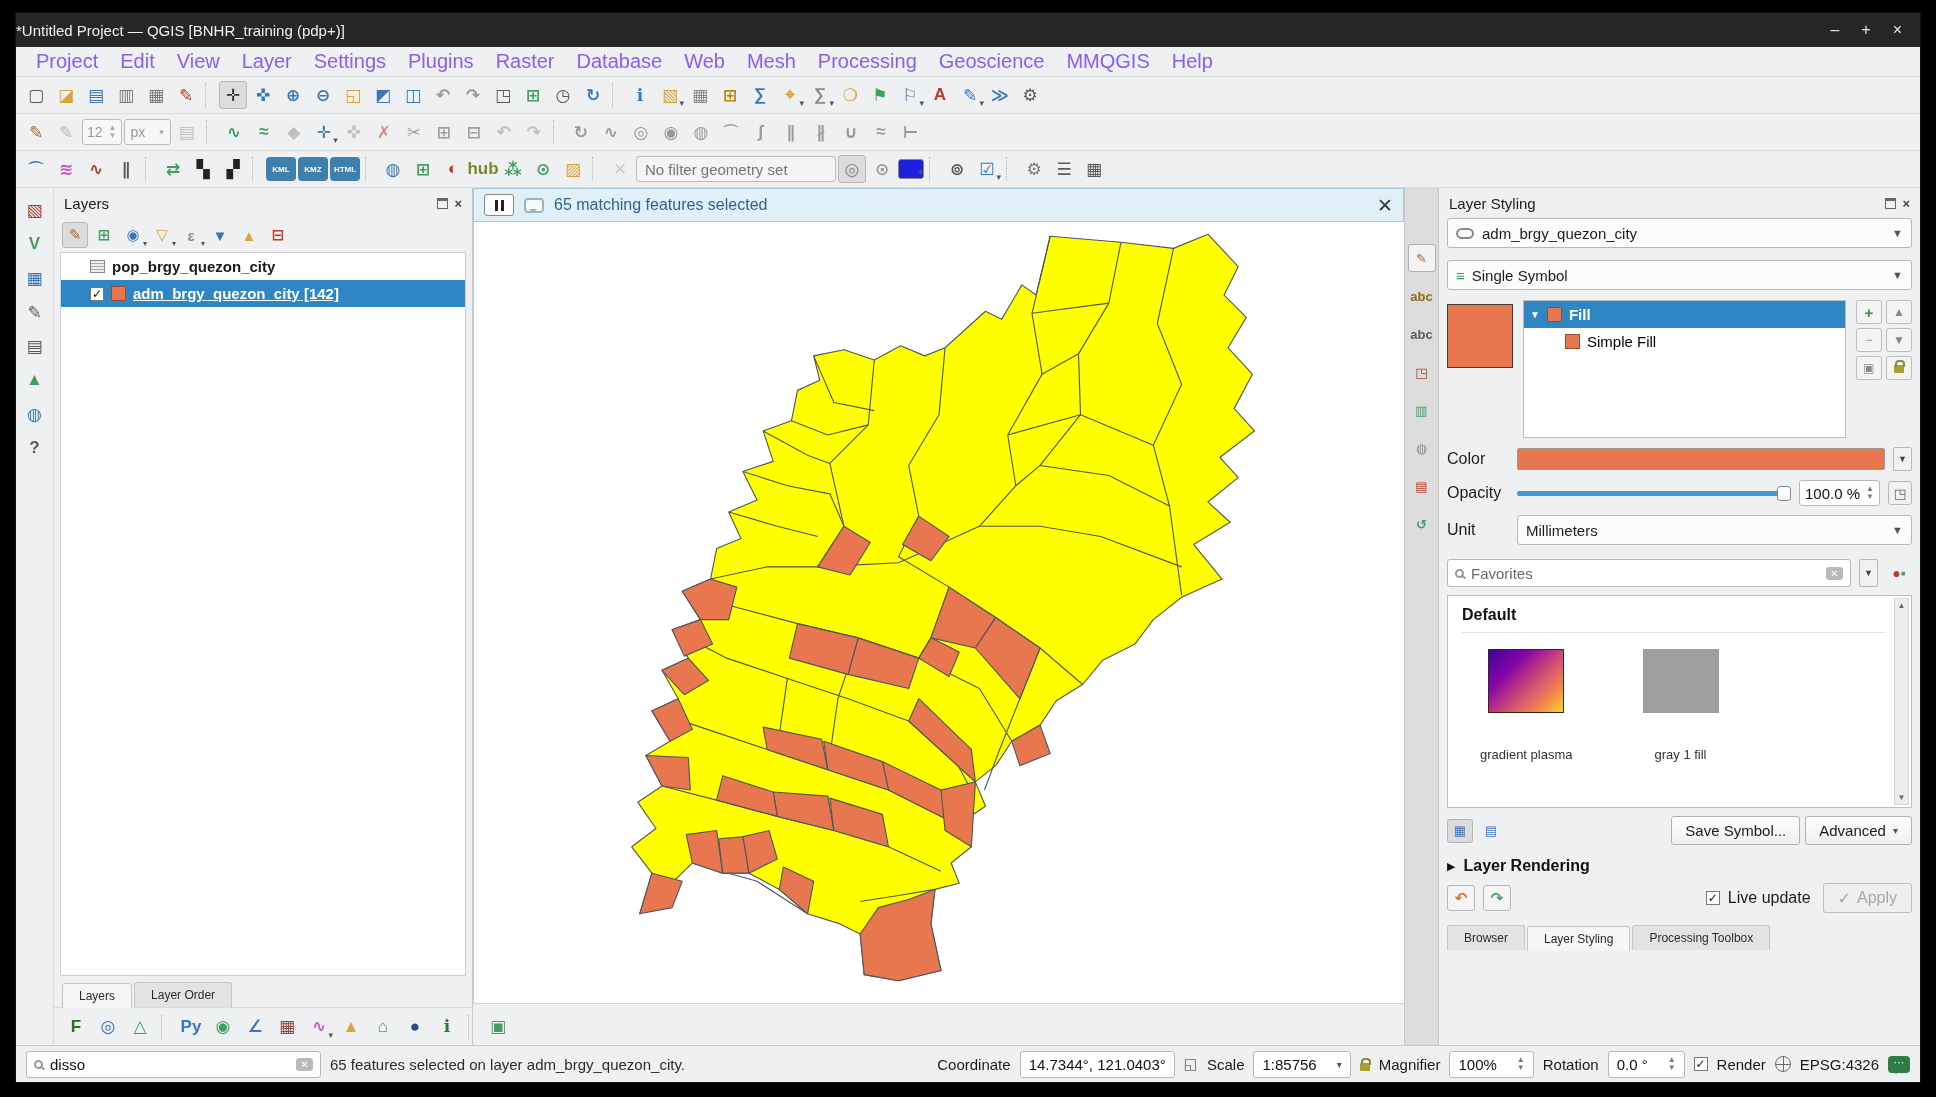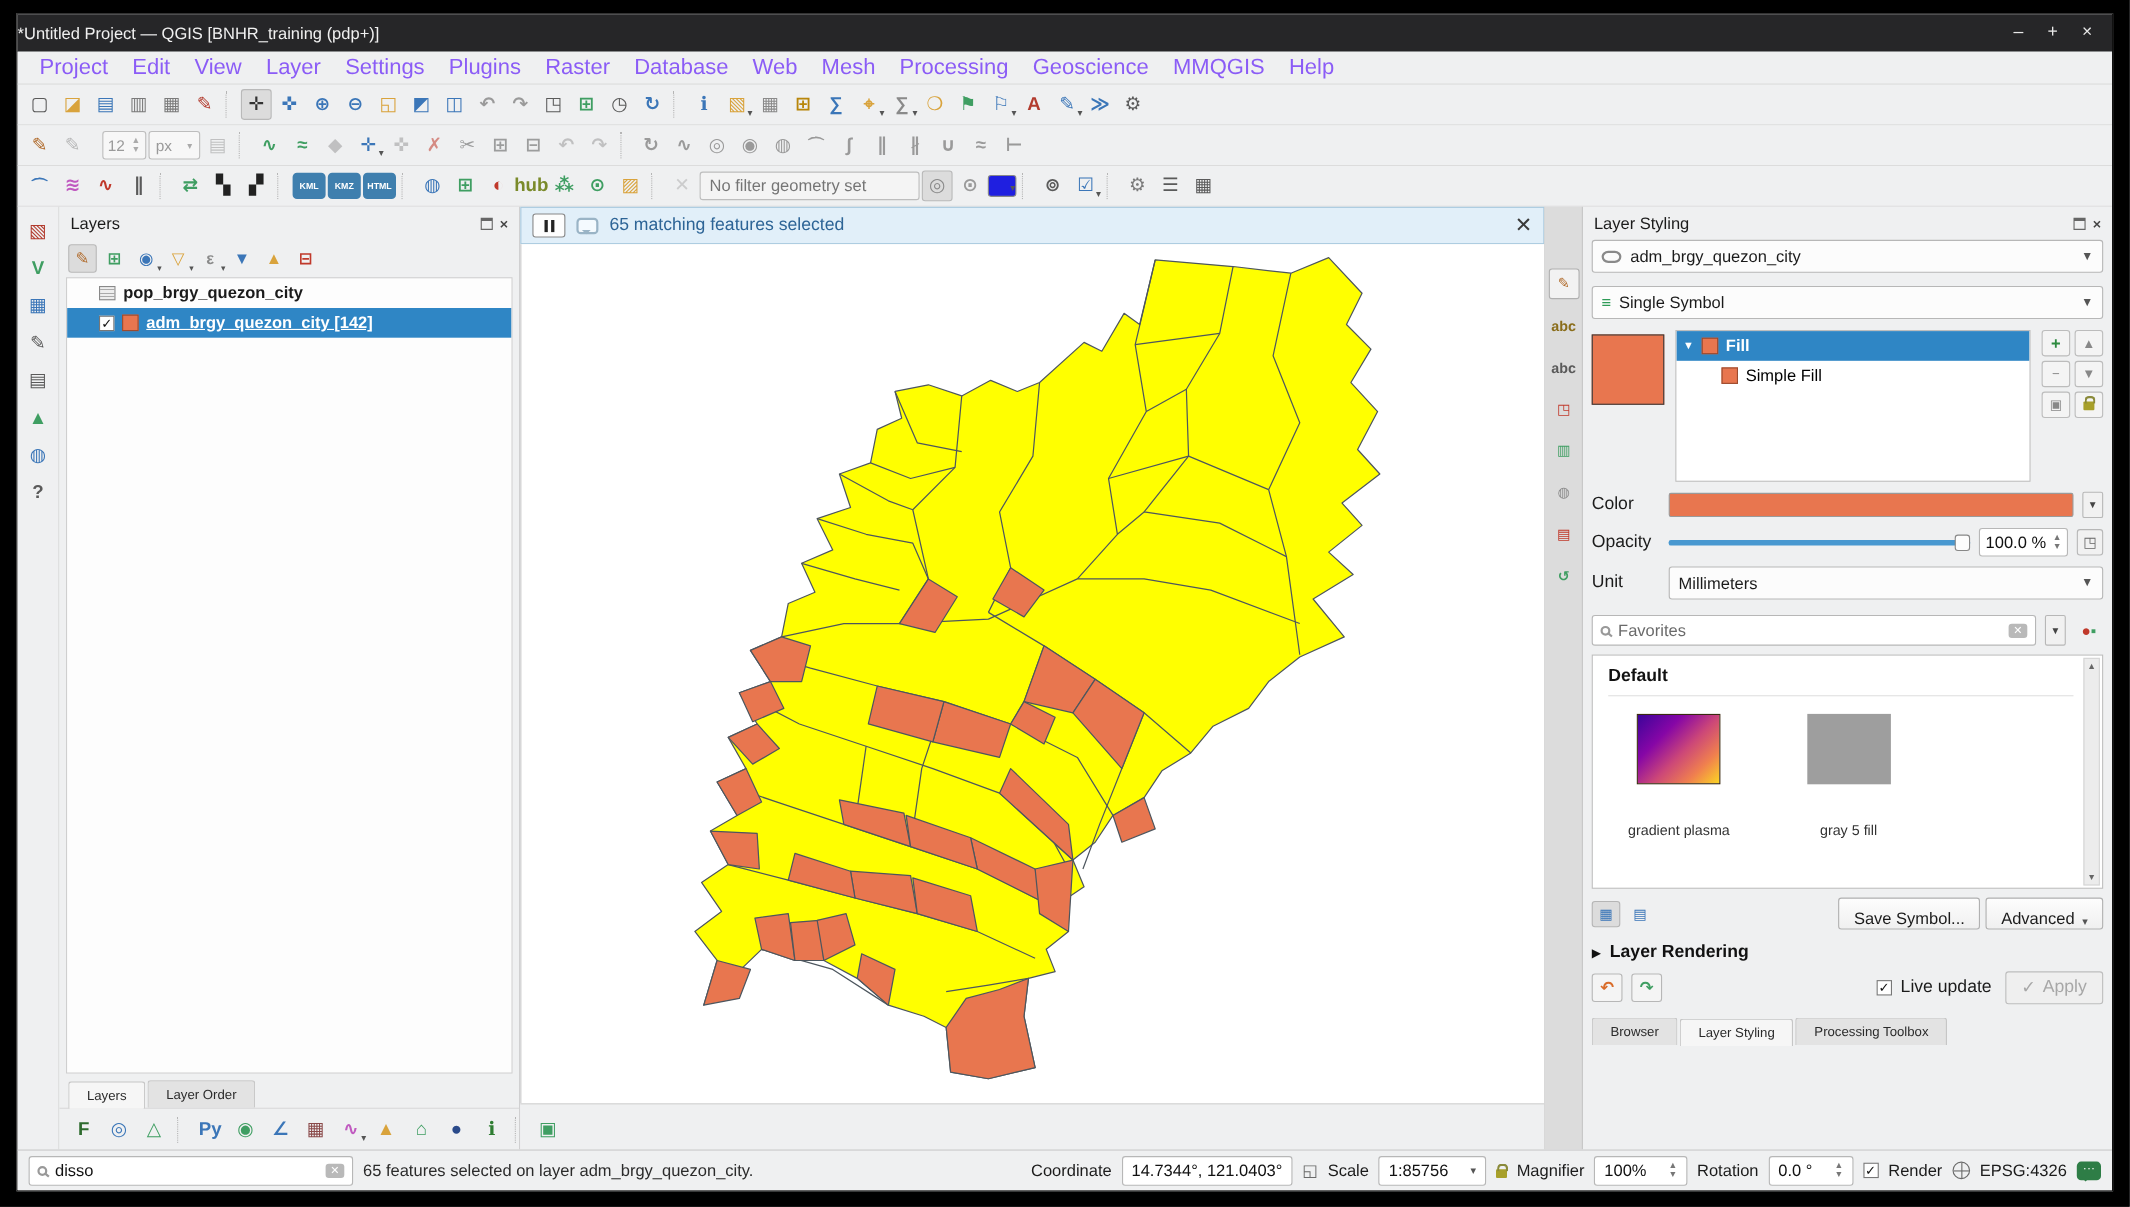--- a/index.html
+++ b/index.html
@@ -21,21 +21,21 @@
   
   .toolbar { height:37px; background:#eff0f1; border-bottom:1px solid #dcdcdc; display:flex; align-items:center; padding:0 6px; gap:2px; flex:none; overflow:hidden; }
   .tbi { width:28px; height:28px; display:inline-flex; align-items:center; justify-content:center;
          font-size:17px; font-weight:bold; border-radius:3px; position:relative; flex:none; cursor:default; }
   .tbi.active { background:#dcdcdc; border:1px solid #b9b9b9; }
   .tbi.dis { opacity:.55; }
   .tbi .dd { font-size:9px; color:#555; position:absolute; right:0px; bottom:1px; font-weight:normal; }
   .tbi.badge { width:30px; height:24px; background:#3f7fae; color:#fff; font-size:8px; border-radius:4px; }
   .tbsep { width:9px; height:24px; border-left:1px dotted #b5b5b5; margin:0 3px; flex:none; }
   .tb-spin { display:flex; align-items:center; border:1px solid #bdbdbd; background:#f7f7f7; color:#9a9a9a;
-             height:26px; border-radius:3px; font-size:14px; padding:0 4px; gap:6px;margin-left:11px; }
+             height:26px; border-radius:3px; font-size:14px; padding:0 4px; gap:6px; }
   .tb-spin .arrows { font-size:8px; line-height:8px; color:#aaa; display:flex; flex-direction:column; }
   .tb-combo { display:flex; align-items:center; border:1px solid #bdbdbd; background:#f7f7f7; color:#9a9a9a;
               height:26px; border-radius:3px; font-size:14px; padding:0 6px; gap:14px; }
   .filter-input { width:200px; height:26px; border:1px solid #bdbdbd; border-radius:3px; background:#f4f4f4;
                   color:#9a9a9a; font-size:15px; padding:0 8px; font-family:inherit; }
 
   
   .main { flex:1; display:flex; min-height:0; }
 
   .left-vtb { width:38px; background:#eff0f1; border-right:1px solid #d9d9d9; display:flex; flex-direction:column;
@@ -143,21 +143,21 @@
   .sw-gray { width:76px; height:64px; background:#9e9e9e; }
   .sym-label { font-size:13px; color:#333; text-align:center; }
   .vscroll { position:absolute; right:2px; top:2px; bottom:2px; width:15px; background:#ececec; border:1px solid #d5d5d5;
              display:flex; flex-direction:column; justify-content:space-between; align-items:center; font-size:8px; color:#666; padding:2px 0; }
 
   .browser-foot { display:flex; align-items:center; gap:5px; margin-top:8px; flex:none; }
   .view-btn { width:26px; height:24px; border-radius:3px; display:flex; align-items:center; justify-content:center;
               font-size:13px; color:#3b76b8; }
   .view-btn.active { background:#dcdcdc; border:1px solid #b5b5b5; }
   .push-btn { height:29px; border:1px solid #b1b1b1; border-radius:3px; padding:0 13px; font-size:15px; color:#1b1b1b;
-              background:linear-gradient(#fdfdfd,#f0f0f0); display:flex; align-items:flex-end; gap:7px; }
+              background:linear-gradient(#fdfdfd,#f0f0f0); display:flex; align-items:center; gap:7px; }
   .push-btn .caret { font-size:10px; color:#555; }
   .lr-row { display:flex; align-items:center; gap:8px; margin-top:12px; font-size:16px; font-weight:bold; color:#111; flex:none; }
   .lr-row .tri { font-size:11px; }
   .apply-row { display:flex; align-items:center; gap:8px; margin-top:8px; flex:none; }
   .undo-redo { width:28px; height:26px; border:1px solid #b7b7b7; border-radius:3px; background:#f4f4f4; display:flex;
                align-items:center; justify-content:center; font-size:15px; font-weight:bold; }
   .apply-btn { margin-left:4px; height:30px; border:1px solid #bdbdbd; border-radius:3px; padding:0 14px; font-size:16px;
                color:#a7a7a7; background:#efefef; display:flex; align-items:center; gap:6px; }
   .right-tabs { height:31px; display:flex; align-items:flex-end; gap:2px; margin-top:6px; flex:none; }
 
@@ -599,21 +599,21 @@
         <div class="sym-browser">
           <div class="grp-hdr">Default</div>
           <hr class="grp-rule">
           <div class="sym-items">
             <div class="sym-item">
               <span class="sw-grad"></span>
               <span class="sym-label">gradient  plasma</span>
             </div>
             <div class="sym-item">
               <span class="sw-gray"></span>
-              <span class="sym-label">gray 5 fill</span>
+              <span class="sym-label">gray 1 fill</span>
             </div>
           </div>
           <div class="vscroll">
               <span>▲</span>
               <span>▼</span>
             </div>
         </div>
 
         <div class="browser-foot">
           <span class="view-btn active">▦</span>

